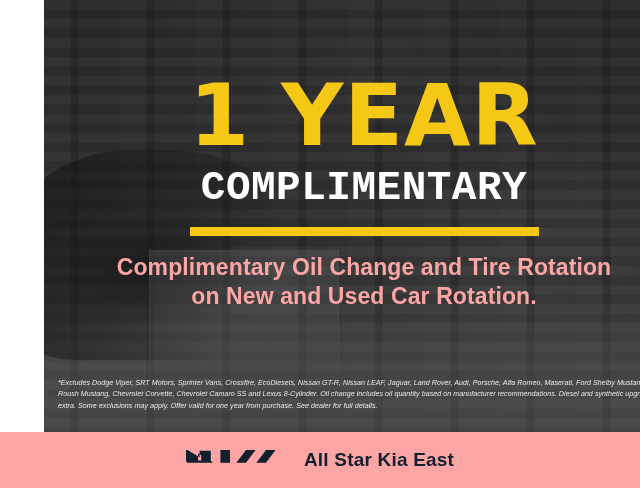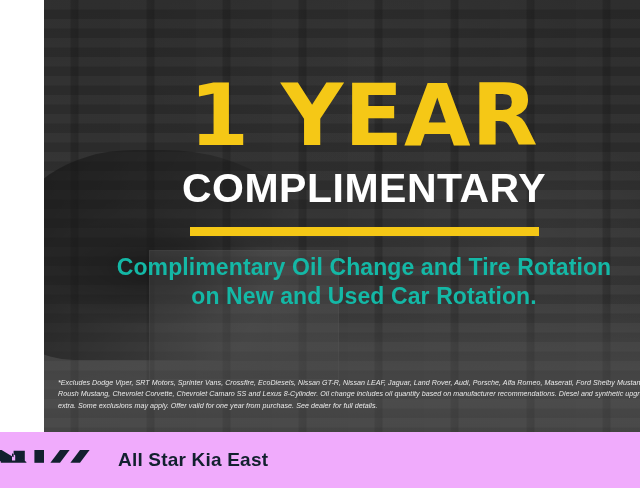--- a/index.html
+++ b/index.html
@@ -118,21 +118,21 @@
     font-weight: bold;
     letter-spacing: 1px;
     font-family: "DejaVu Sans", sans-serif;
     white-space: nowrap;
   }
 
   .headline-sub1,
   .headline-sub2 {
     color: #ffffff;
     font-weight: bold;
-    font-family: Liberation Sans, sans-serif;
+    font-family: Liberation Mono, monospace;
     line-height: 1.0;
     white-space: nowrap;
   }
   .headline-sub1 {
     margin-top: 14px;
     font-size: 41px;
     letter-spacing: 0.5px;
   }
   .headline-sub2 {
     margin-top: 7px;
@@ -141,21 +141,21 @@
   }
 
   .divider-bar {
     margin-top: 18px;
     width: 349px;
     height: 9px;
     background: #F5C816;
   }
 
   .offer-line {
-    color: #14b8a6;
+    color: #fca5a5;
     font-weight: bold;
     font-size: 23px;
     line-height: 1.28;
     letter-spacing: 0.1px;
     font-family: "Liberation Sans", sans-serif;
     white-space: nowrap;
   }
   .offer-line.first { margin-top: 17px; }
 
   .disclaimer {
@@ -171,23 +171,24 @@
     font-style: italic;
   }
 
   
   .footer {
     position: absolute;
     left: 0;
     top: 432px;
     width: 640px;
     height: 56px;
-    background: #f0abfc;
+    background: #fca5a5;
     display: flex;
     align-items: center;
+    justify-content: center;
     gap: 22px;
   }
 
   .kia-logo { display: block; }
 
   .dealer-name {
     color: #12202E;
     font-size: 19px;
     font-weight: bold;
     letter-spacing: 0.2px;

